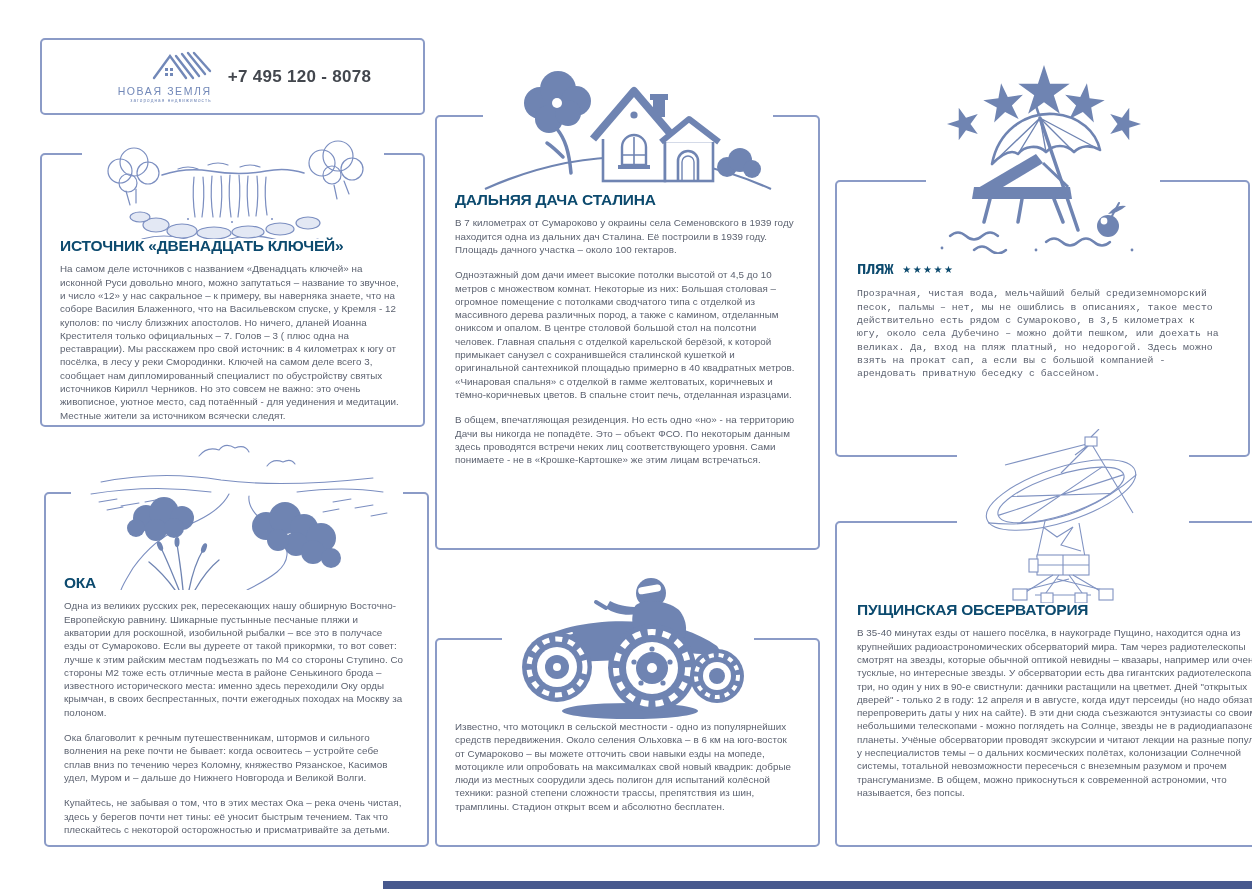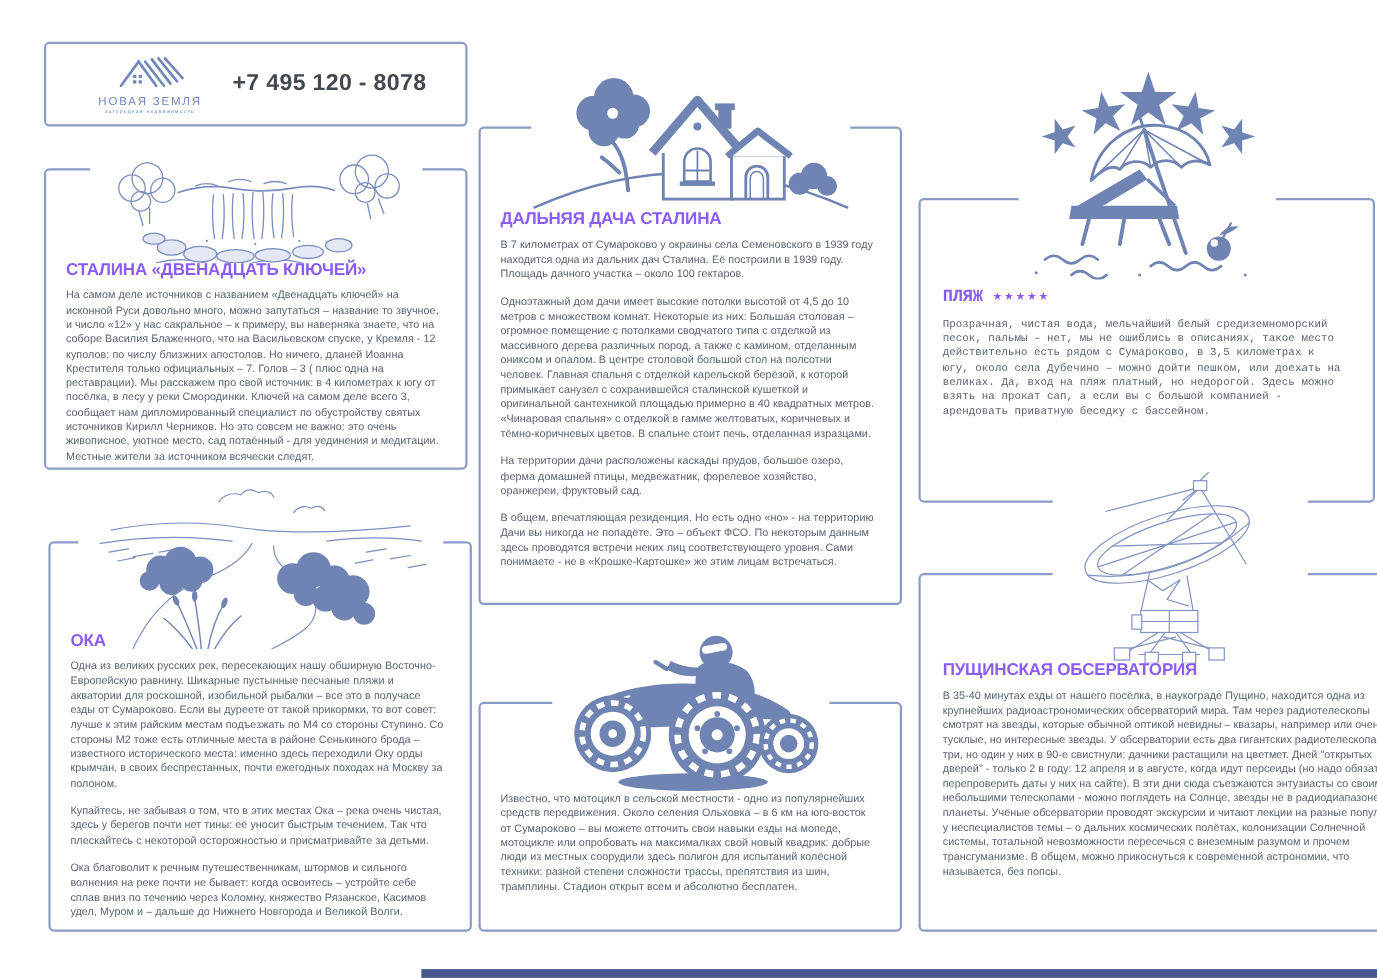--- a/index.html
+++ b/index.html
@@ -3,30 +3,30 @@
 <meta charset="utf-8">
 <style>
   html,body{margin:0;padding:0;background:#fff;}
   .canvas{position:relative;width:1252px;height:889px;background:#ffffff;overflow:hidden;
           font-family:"Liberation Sans",sans-serif;}
   .box{position:absolute;background:#fff;border:2px solid #8b9bc7;border-radius:5px;box-sizing:border-box;}
   .card{overflow:visible;}
   .illus{position:absolute;left:50%;transform:translateX(-50%);background:#fff;
          display:flex;align-items:flex-end;justify-content:center;}
   .content{position:relative;}
-  h2{font-size:15.5px;line-height:1.12;font-weight:700;color:#8b5cf6;margin:0 0 8px 0;letter-spacing:-0.2px;}
+  h2{font-size:15.5px;line-height:1.12;font-weight:700;color:#0c4a6e;margin:0 0 8px 0;letter-spacing:-0.2px;}
   h2 .stars{font-size:14px;letter-spacing:2px;position:relative;top:-1px;}
   p{font-size:9.8px;line-height:13.3px;color:#5c6270;margin:0 0 12px 0;letter-spacing:0.05px;}
   
   .header-box{left:40px;top:38px;width:385px;height:77px;display:flex;align-items:center;justify-content:center;gap:16px;}
-  .logo{width:118px;text-align:center;}
+  .logo{width:118px;text-align:right;}
   .logo-name{font-size:10.5px;font-weight:400;letter-spacing:1.6px;color:#7288b8;margin-top:1px;}
   .logo-sub{font-size:4.6px;letter-spacing:1.1px;color:#7288b8;margin-top:1px;}
   .contact{text-align:left;}
-  .phone,.site{font-size:21px;font-weight:700;color:#43474e;line-height:1.25;letter-spacing:0.3px;}
+  .phone,.site{font-size:17px;font-weight:700;color:#43474e;line-height:1.25;letter-spacing:0.3px;}
   
   .c1{left:40px;top:153px;width:385px;height:274px;}
   .c1 .illus{top:-26px;width:302px;height:110px;}
   .c1 .content{padding:82px 20px 0 18px;}
   .c2{left:44px;top:492px;width:385px;height:355px;}
   .c2 .illus{top:-54px;width:332px;height:150px;}
   .c2 .content{padding:80px 20px 0 18px;}
   .c3{left:435px;top:115px;width:385px;height:435px;}
   .c3 .illus{top:-78px;width:290px;height:156px;}
   .c3 .content{padding:74px 20px 0 18px;}
@@ -108,21 +108,21 @@
           <ellipse cx="58" cy="88" rx="10" ry="5"></ellipse>
         </g>
         <g fill="#7b8ec0">
           <circle cx="106" cy="90" r="1"></circle>
             <circle cx="150" cy="93" r="1"></circle>
             <circle cx="190" cy="90" r="1"></circle>
         </g>
       </svg>
     </div>
     <div class="content">
-      <h2>СТАЛИНА «ДВЕНАДЦАТЬ КЛЮЧЕЙ»</h2>
+      <h2>ИСТОЧНИК «ДВЕНАДЦАТЬ КЛЮЧЕЙ»</h2>
       <p>На самом деле источников с названием «Двенадцать ключей» на исконной Руси довольно много, можно запутаться – название то звучное, и число «12» у нас сакральное – к примеру, вы наверняка знаете, что на соборе Василия Блаженного, что на Васильевском спуске, у Кремля - 12 куполов: по числу близжних апостолов. Но ничего, дланей Иоанна Крестителя только официальных – 7. Голов – 3 ( плюс одна на реставрации). Мы расскажем про свой источник: в 4 километрах к югу от посёлка, в лесу у реки Смородинки. Ключей на самом деле всего 3, сообщает нам дипломированный специалист по обустройству святых источников Кирилл Черников. Но это совсем не важно: это очень живописное, уютное место, сад потаённый - для уединения и медитации. Местные жители за источником всячески следят.</p>
     </div>
   </section>
 
   <section class="box card c2">
     <div class="illus">
       <svg width="332" height="150" viewBox="0 0 332 150">
         <g stroke="#7b8ec0" stroke-width="1.1" fill="none" stroke-linecap="round">
           <path d="M128,16 q8,-10 20,-6 q6,-8 16,-2 q10,-4 14,4"></path>
           <path d="M196,26 q6,-8 16,-4 q8,-4 12,2"></path>
@@ -160,22 +160,22 @@
         <g fill="#6f84b2">
           <ellipse cx="89" cy="106" rx="2.5" ry="5" transform="rotate(-24 89 106)"></ellipse>
           <ellipse cx="106" cy="102" rx="2.5" ry="5"></ellipse>
           <ellipse cx="133" cy="108" rx="2.5" ry="5" transform="rotate(22 133 108)"></ellipse>
         </g>
       </svg>
     </div>
     <div class="content">
       <h2>ОКА</h2>
       <p>Одна из великих русских рек, пересекающих нашу обширную Восточно-Европейскую равнину. Шикарные пустынные песчаные пляжи и акватории для роскошной, изобильной рыбалки – все это в получасе езды от Сумароково. Если вы дуреете от такой прикормки, то вот совет: лучше к этим райским местам подъезжать по М4 со стороны Ступино. Со стороны М2 тоже есть отличные места в районе Сенькиного брода – известного исторического места: именно здесь переходили Оку орды крымчан, в своих беспрестанных, почти ежегодных походах на Москву за полоном.</p>
+      <p>Ока благоволит к речным путешественникам, штормов и сильного волнения на реке почти не бывает: когда освоитесь – устройте себе сплав вниз по течению через Коломну, княжество Рязанское, Касимов удел, Муром и – дальше до Нижнего Новгорода и Великой Волги.</p>
       <p>Купайтесь, не забывая о том, что в этих местах Ока – река очень чистая, здесь у берегов почти нет тины: её уносит быстрым течением. Так что плескайтесь с некоторой осторожностью и присматривайте за детьми.</p>
-      <p>Ока благоволит к речным путешественникам, штормов и сильного волнения на реке почти не бывает: когда освоитесь – устройте себе сплав вниз по течению через Коломну, княжество Рязанское, Касимов удел, Муром и – дальше до Нижнего Новгорода и Великой Волги.</p>
     </div>
   </section>
 
   <section class="box card c3">
     <div class="illus">
       <svg width="290" height="156" viewBox="0 0 290 156">
         <path d="M2,150 Q145,86 288,150" stroke="#6f84b2" stroke-width="2.2" fill="none"></path>
         <g fill="#6f84b2">
           <circle cx="57" cy="64" r="16"></circle>
             <circle cx="75" cy="50" r="18"></circle>
@@ -201,21 +201,20 @@
           <circle cx="244" cy="128" r="10"></circle>
             <circle cx="257" cy="121" r="12"></circle>
             <circle cx="269" cy="130" r="9"></circle>
         </g>
       </svg>
     </div>
     <div class="content">
       <h2>ДАЛЬНЯЯ ДАЧА СТАЛИНА</h2>
       <p>В 7 километрах от Сумароково у окраины села Семеновского в 1939 году находится одна из дальних дач Сталина. Её построили в 1939 году. Площадь дачного участка – около 100 гектаров.</p>
       <p>Одноэтажный дом дачи имеет высокие потолки высотой от 4,5 до 10 метров с множеством комнат. Некоторые из них: Большая столовая – огромное помещение с потолками сводчатого типа с отделкой из массивного дерева различных пород, а также с камином, отделанным ониксом и опалом. В центре столовой большой стол на полсотни человек. Главная спальня с отделкой карельской берёзой, к которой примыкает санузел с сохранившейся сталинской кушеткой и оригинальной сантехникой площадью примерно в 40 квадратных метров. «Чинаровая спальня» с отделкой в гамме желтоватых, коричневых и тёмно-коричневых цветов. В спальне стоит печь, отделанная изразцами.</p>
-      <p>На территории дачи расположены каскады прудов, большое озеро, ферма домашней птицы, медвежатник, форелевое хозяйство, оранжереи, фруктовый сад.</p>
       <p>В общем, впечатляющая резиденция. Но есть одно «но» - на территорию Дачи вы никогда не попадёте. Это – объект ФСО. По некоторым данным здесь проводятся встречи неких лиц соответствующего уровня. Сами понимаете - не в «Крошке-Картошке» же этим лицам встречаться.</p>
     </div>
   </section>
 
   <section class="box card c4">
     <div class="illus">
       <svg width="252" height="156" viewBox="0 0 252 156">
         <ellipse cx="128" cy="147" rx="68" ry="8" fill="#6f84b2"></ellipse>
         <path d="M30,80 C55,62 95,55 140,58 C170,60 195,68 215,82 L224,96 C200,88 180,88 160,92 L120,96 L70,98 C50,96 35,92 28,88 Z" fill="#6f84b2"></path>
         <path d="M40,78 l30,-9 M36,86 l34,-9" stroke="#fff" stroke-width="2" stroke-linecap="round"></path>

